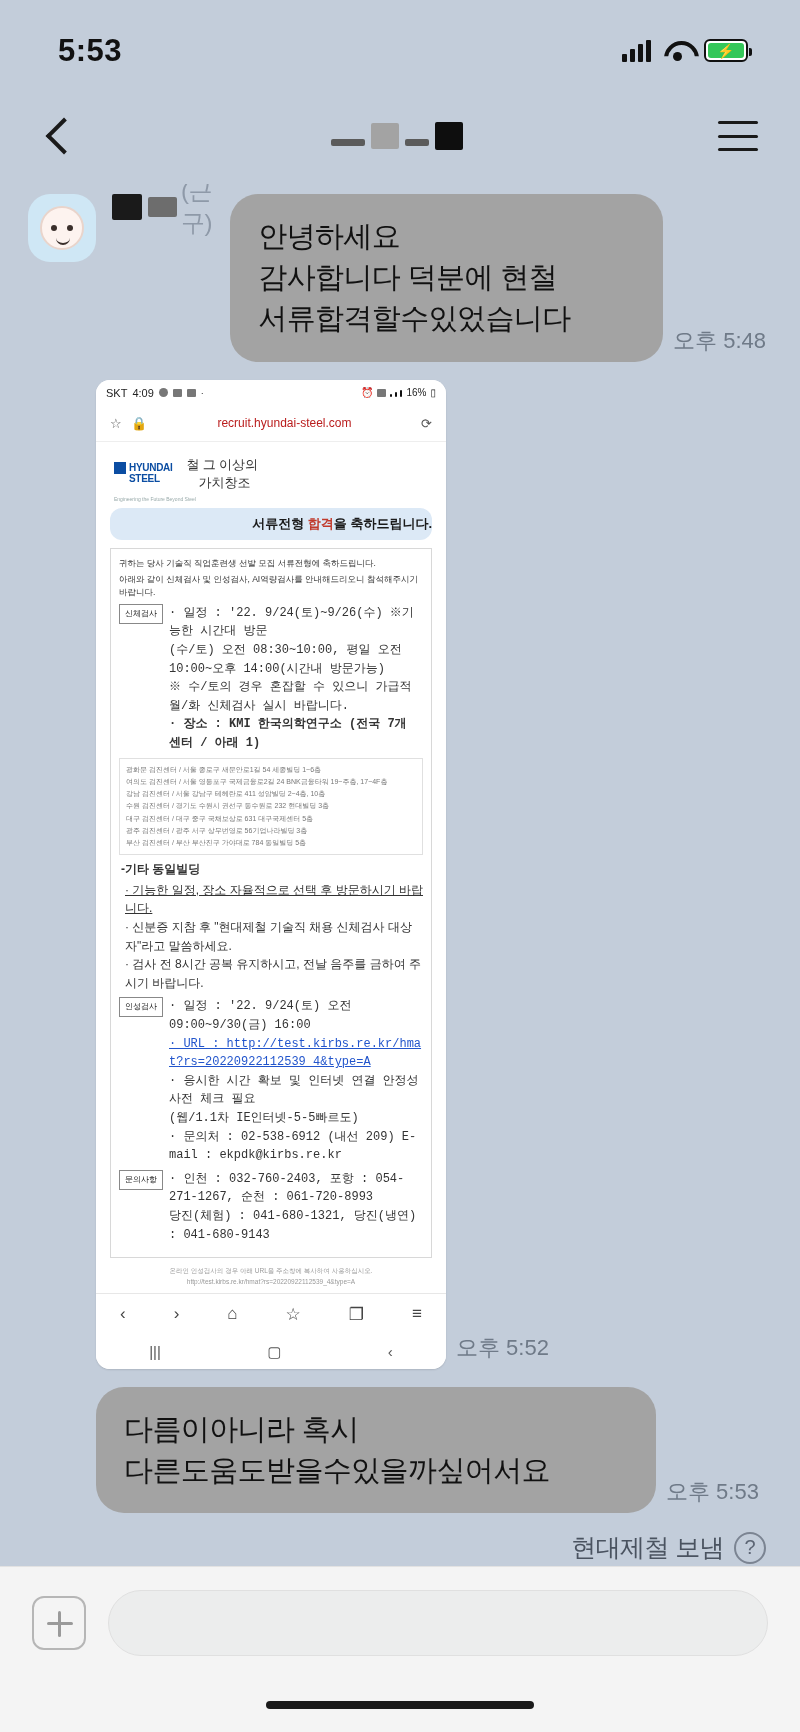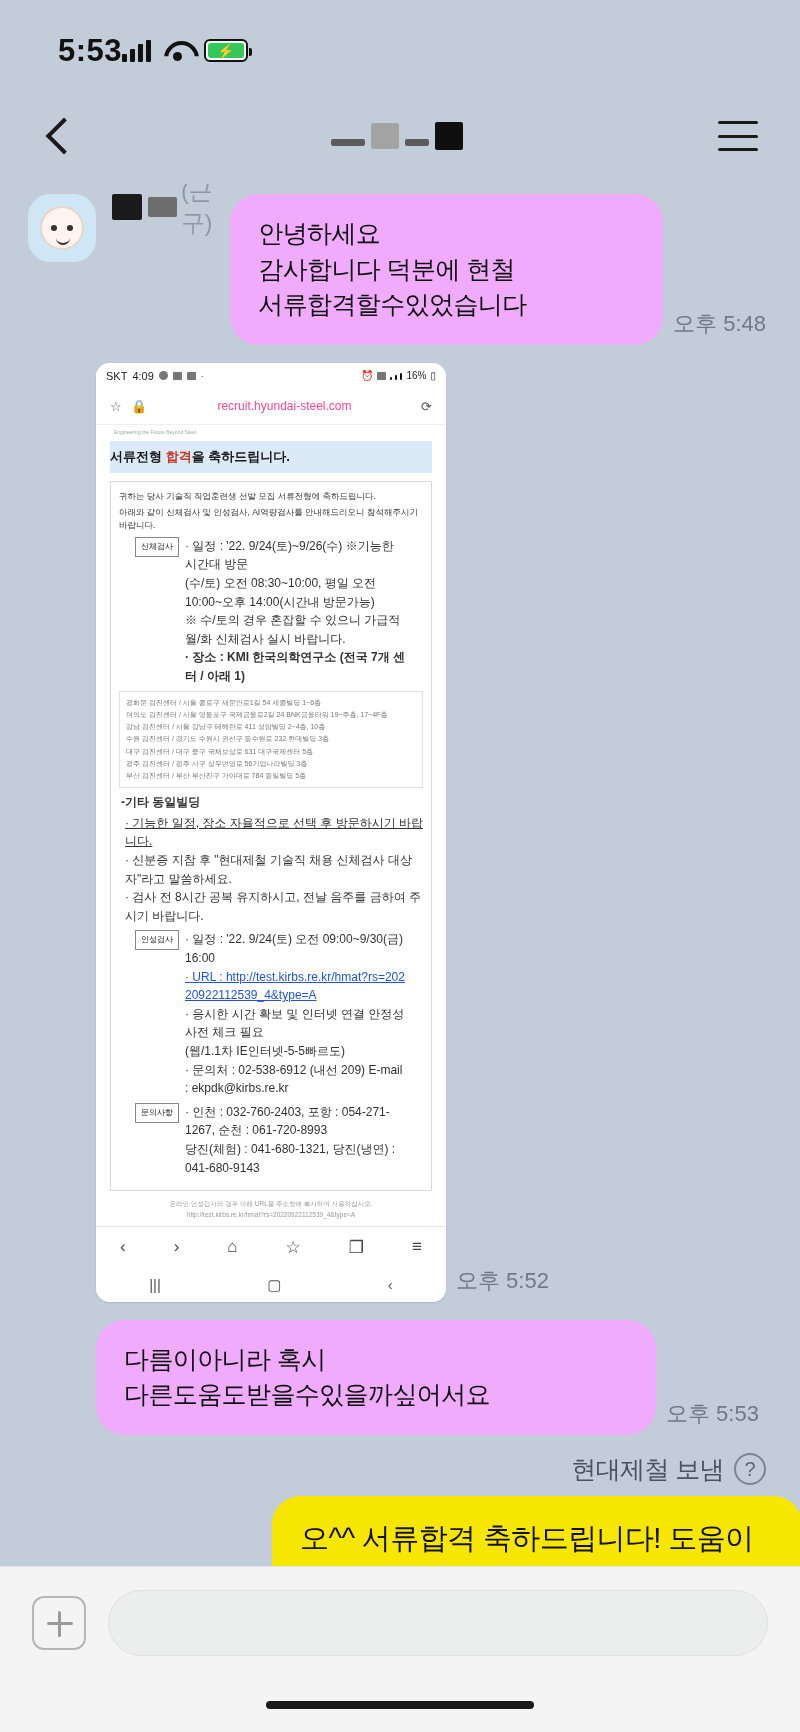--- a/index.html
+++ b/index.html
@@ -17,20 +17,21 @@
     background: #c3cdda;
     display: flex;
     flex-direction: column;
   }
 
   
   .statusbar {
     height: 88px;
     display: flex;
     align-items: center;
+    justify-content: space-between;
     padding: 13px 52px 0 58px;
     flex: 0 0 auto;
   }
   .status-time {
     font-size: 31px;
     font-weight: 600;
     color: #111;
     letter-spacing: 0.5px;
   }
   .status-right {
@@ -167,24 +168,24 @@
     display: flex; align-items: center;
     gap: 4px;
     margin-bottom: 8px;
     height: 26px;
   }
   .sender .blk1 { width: 38px; height: 26px; background: #1a1a1a; border-radius: 2px; }
   .sender .blk2 { width: 36px; height: 20px; background: #6d6d6d; border-radius: 2px; margin-left: 2px;}
   .sender .nm { font-size: 24px; color: #8e99a8; letter-spacing: -0.5px; }
 
   .bubble {
-    background: #f0abfc;
+    background: #a3a3a3;
     border-radius: 28px;
     padding: 22px 28px;
-    font-size: 25px;
+    font-size: 29px;
     line-height: 1.42;
     color: #111;
     max-width: 530px;
     letter-spacing: -0.6px;
     word-break: keep-all;
   }
   .bubble.wide { max-width: 560px; }
   .bubble.yellow {
     background: #f7e600;
     color: #111;
@@ -222,40 +223,41 @@
   .shot-status .sq { width: 9px; height: 8px; background: #777; display: inline-block; border-radius: 1px;}
   .shot-status .r { display: flex; align-items: center; gap: 4px; font-size: 10px; }
   .shot-url {
     height: 36px;
     background: #fff;
     display: flex; align-items: center;
     padding: 0 14px;
     gap: 10px;
     border-bottom: 1px solid #eee;
   }
-  .shot-url .u { flex: 1; text-align: center; font-size: 12px; color: #ec4899; }
+  .shot-url .u { flex: 1; text-align: center; font-size: 12px; color: #b91c1c; }
   .shot-url .ic { font-size: 13px; color: #555; }
   .shot-body { background: #fff; padding: 10px 14px 6px 14px; min-height: 620px; }
   .hs-head { display: flex; align-items: center; gap: 14px; margin: 4px 0 10px 4px; }
   .hs-logo { font-size: 10px; font-weight: bold; color: #0b4da2; line-height: 1.05; letter-spacing: -0.3px; }
   .hs-logo .sq { display:inline-block; width: 12px; height: 12px; background: #0b4da2; margin-right: 3px; vertical-align: middle;}
   .hs-slogan { font-size: 13px; color: #333; font-family: "Liberation Serif", serif; }
   .pass-banner {
     background: #dce9f6;
-    text-align: left;
+    text-align: right;
     font-size: 13px;
     padding: 7px 0;
     color: #1a1a1a;
     font-weight: bold;
     margin-bottom: 8px;
+    border-radius: 12px;
   }
   .pass-banner b { color: #c0392b; }
   .notice { border: 1px solid #d8d8d8; padding: 8px; font-size: 8.5px; line-height: 1.5; color: #333; }
   .notice p { margin-bottom: 4px; }
-  .tagrow { display: flex; gap: 6px; margin: 5px 16px; align-items: flex-start; }
+  .tagrow { display: flex; gap: 6px; margin: 5px 0; align-items: flex-start; font-family: Liberation Mono, monospace; }
   .tag {
     border: 1px solid #888;
     font-size: 8px;
     padding: 3px 5px;
     white-space: nowrap;
     color: #222;
     flex: 0 0 auto;
   }
   .tagbody { font-size: 12px; line-height: 1.55; color: #333; }
   .inner-box { border: 1px solid #e0e0e0; margin: 5px 0; padding: 5px 6px; font-size: 7px; line-height: 1.75; color: #777; }
@@ -417,20 +419,30 @@
           </div>
 
           <div class="shot-url">
             <span class="ic">☆</span>
             <span class="ic">🔒</span>
             <span class="u">recruit.hyundai-steel.com</span>
             <span class="ic">⟳</span>
           </div>
 
           <div class="shot-body">
+            <div class="hs-head">
+              <div class="hs-logo">
+                <span class="sq"></span><span>HYUNDAI</span><br>
+                <span style="margin-left:15px">STEEL</span>
+              </div>
+              <div class="hs-slogan">
+                <span>철 그 이상의</span><br>
+                <span style="margin-left:12px">가치창조</span>
+              </div>
+            </div>
             <div style="font-size:5px;color:#9aa;text-align:left;margin:-6px 0 6px 4px;">Engineering the Future Beyond Steel</div>
 
             <div class="pass-banner">
               <span>서류전형 </span><b>합격</b><span>을 축하드립니다.</span>
             </div>
 
             <div class="notice">
               <p>귀하는 당사 기술직 직업훈련생 선발 모집 서류전형에 축하드립니다.</p>
               <p>아래와 같이 신체검사 및 인성검사, AI역량검사를 안내해드리오니 참석해주시기 바랍니다.</p>
 

